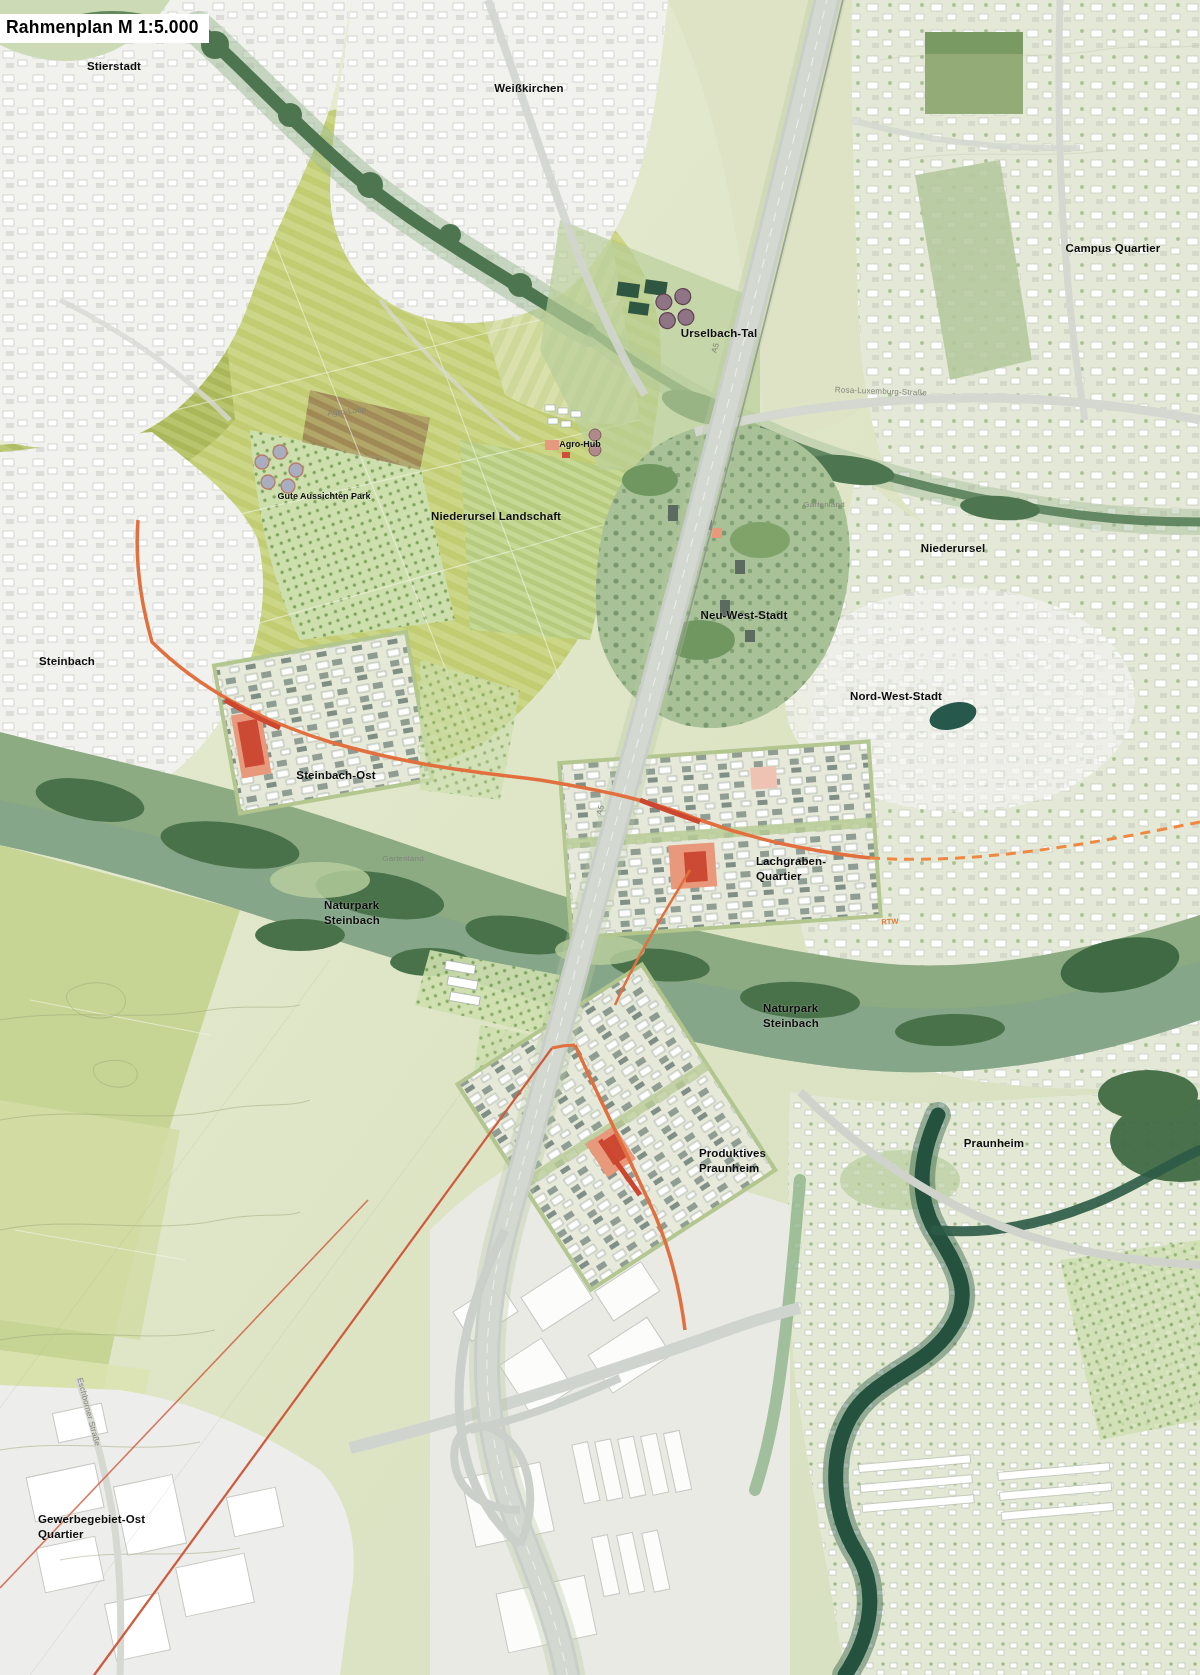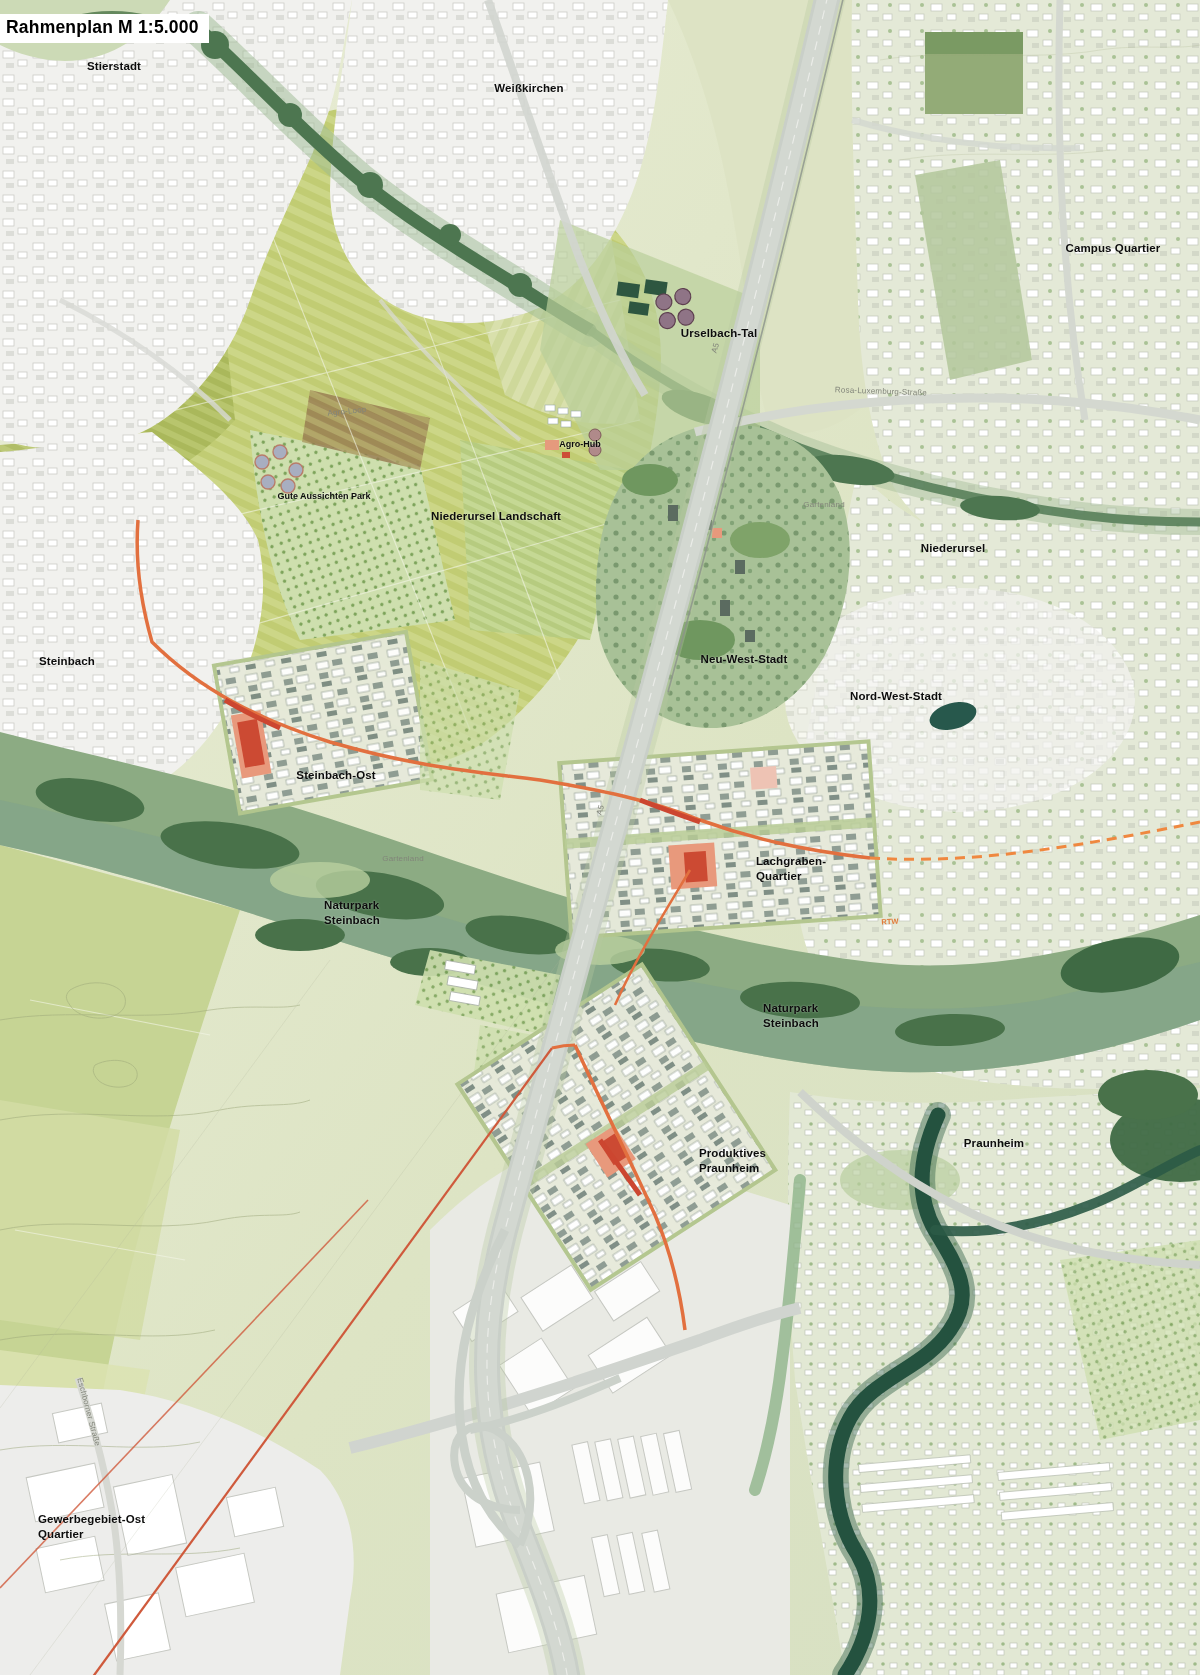--- a/index.html
+++ b/index.html
@@ -350,21 +350,21 @@
     <span>Rahmenplan M 1:5.000</span>
   </div>
 <div class="label place" style="left: 114px; top: 66px; transform: translate(-50%, -50%);">Stierstadt</div>
       <div class="label place" style="left: 486px; top: 88px; transform: translate(-50%, -50%); margin-left: 43px;">Weißkirchen</div>
       <div class="label place" style="left: 1113px; top: 248px; transform: translate(-50%, -50%);">Campus Quartier</div>
       <div class="label place" style="left: 719px; top: 333px; transform: translate(-50%, -50%);">Urselbach-Tal</div>
       <div class="label place-sm" style="left: 580px; top: 445px; transform: translate(-50%, -50%); text-align: center;">Agro-Hub</div>
       <div class="label place-sm" style="left: 324px; top: 497px; transform: translate(-50%, -50%); text-align: right;">Gute Aussichten Park</div>
       <div class="label place" style="left: 496px; top: 516px; transform: translate(-50%, -50%);">Niederursel Landschaft</div>
       <div class="label place" style="left: 905px; top: 548px; transform: translate(-50%, -50%); margin-left: 48px;">Niederursel</div>
-      <div class="label place" style="left: 744px; top: 615px; transform: translate(-50%, -50%); margin-top: 44px;">Neu-West-Stadt</div>
+      <div class="label place" style="left: 744px; top: 615px; transform: translate(-50%, -50%);">Neu-West-Stadt</div>
       <div class="label place" style="left: 67px; top: 661px; transform: translate(-50%, -50%);">Steinbach</div>
       <div class="label place" style="left: 896px; top: 696px; transform: translate(-50%, -50%);">Nord-West-Stadt</div>
       <div class="label place" style="left: 336px; top: 775px; transform: translate(-50%, -50%);">Steinbach-Ost</div>
       <div class="label place" style="left: 756px; top: 854px;">Lachgraben-
 Quartier</div>
       <div class="label place" style="left: 324px; top: 898px;">Naturpark
 Steinbach</div>
       <div class="label place" style="left: 763px; top: 1001px;">Naturpark
 Steinbach</div>
       <div class="label place" style="left: 994px; top: 1143px; transform: translate(-50%, -50%);">Praunheim</div>

